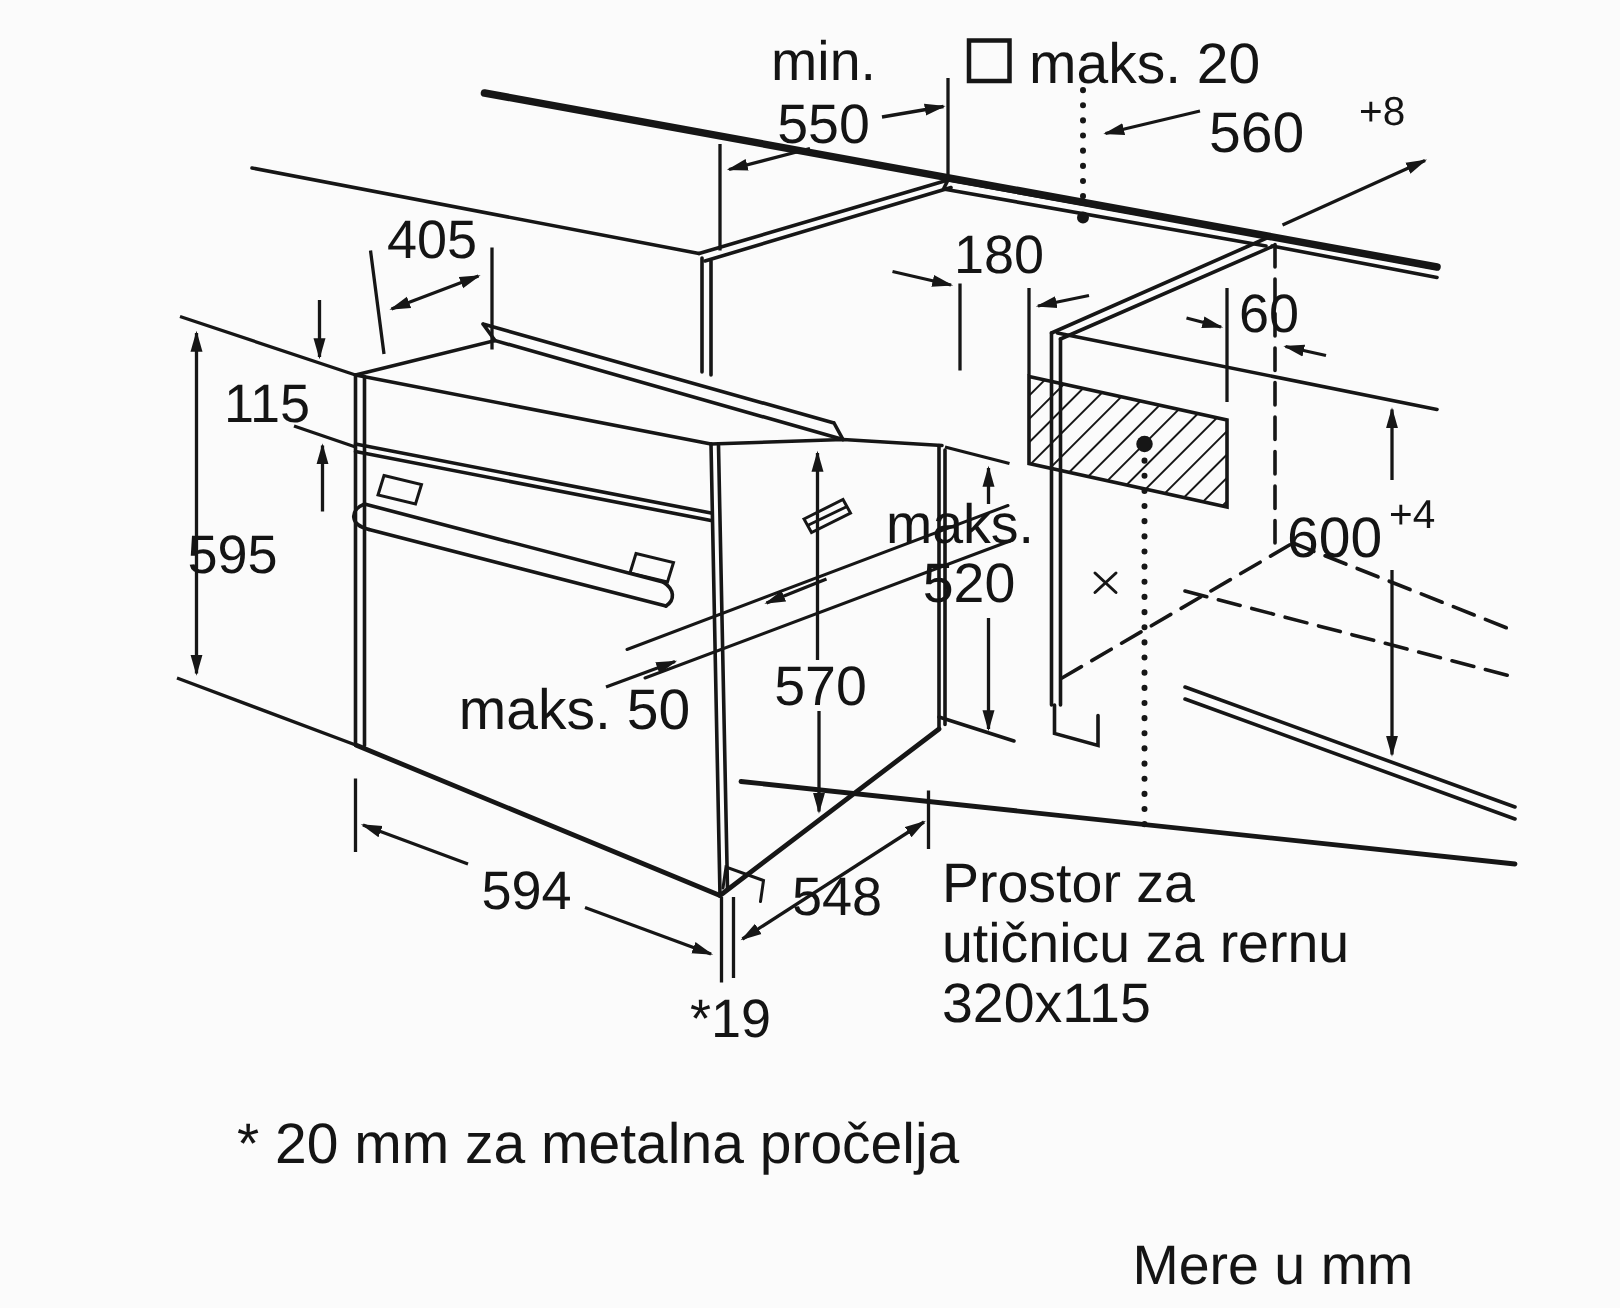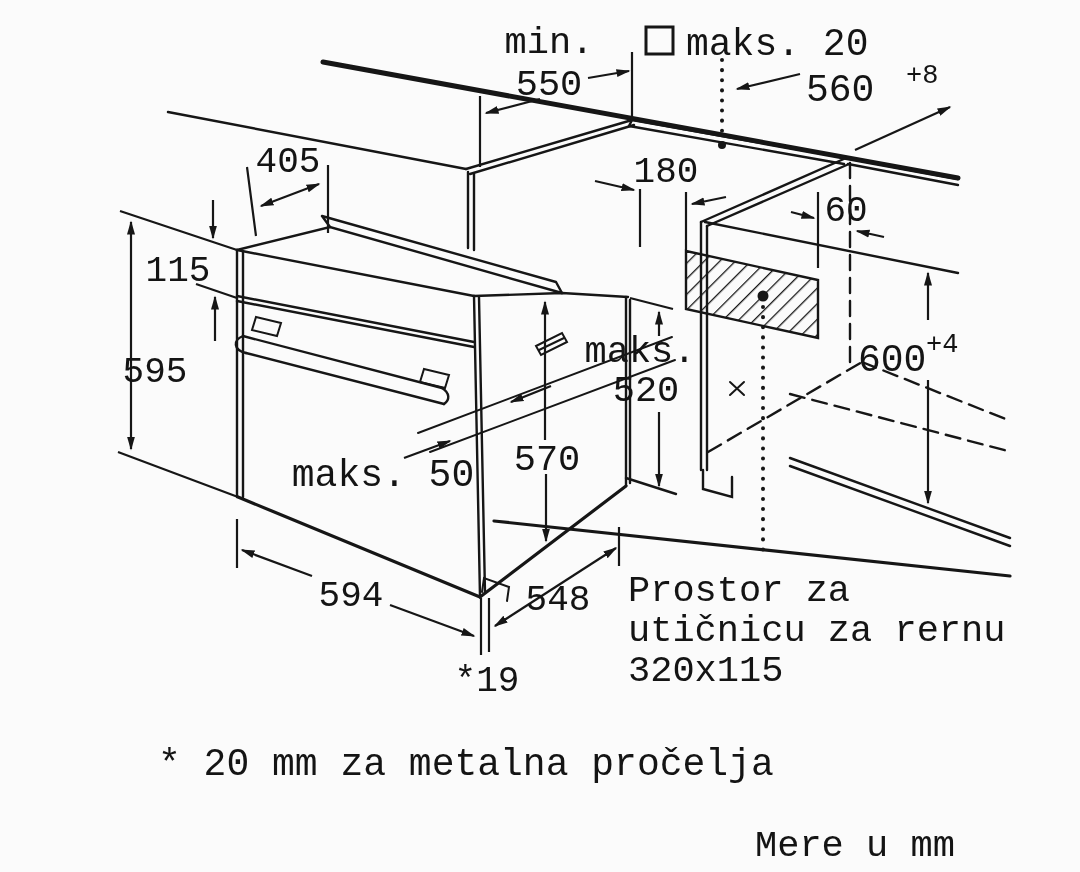--- a/index.html
+++ b/index.html
@@ -1,20 +1,20 @@
 <!DOCTYPE html>
 <html><head>
 <meta charset="utf-8">
 <style>
   html,body{margin:0;padding:0;background:#ffffff;}
   .stage{
     position:relative;
     width:1080px;height:872px;
     background:#fbfbfb;
-    font-family:Liberation Mono, monospace;
+    font-family:Liberation Sans, sans-serif;
     overflow:hidden;
   }
   svg{position:absolute;left:0;top:0;}
   .ln{stroke:#161616;stroke-width:2.4;fill:none;stroke-linecap:round;}
   .thick{stroke-width:5;}
   .med{stroke-width:3.2;}
   .thin{stroke-width:2;}
   .dim{stroke:#161616;stroke-width:2.2;fill:none;}
   .dash{stroke-dasharray:15 8;}
   .dots{stroke-dasharray:0.1 10;stroke-linecap:round;stroke-width:4;}

